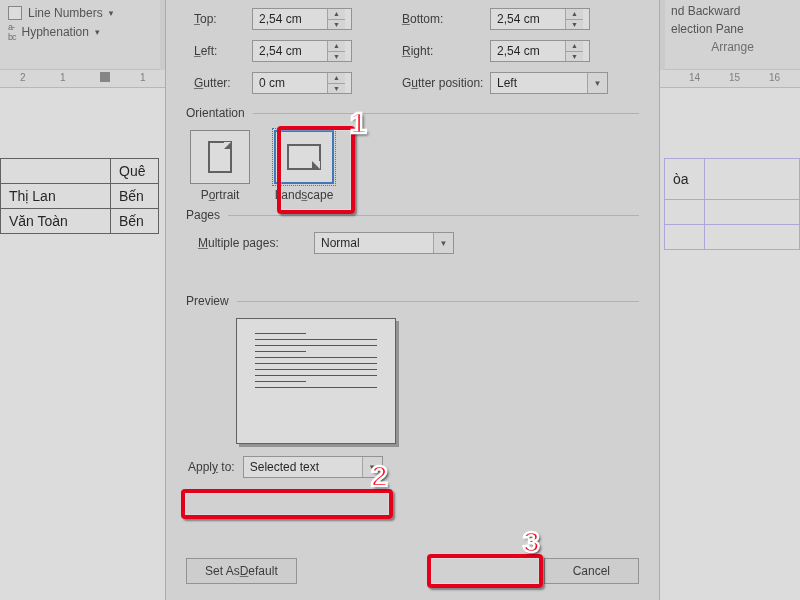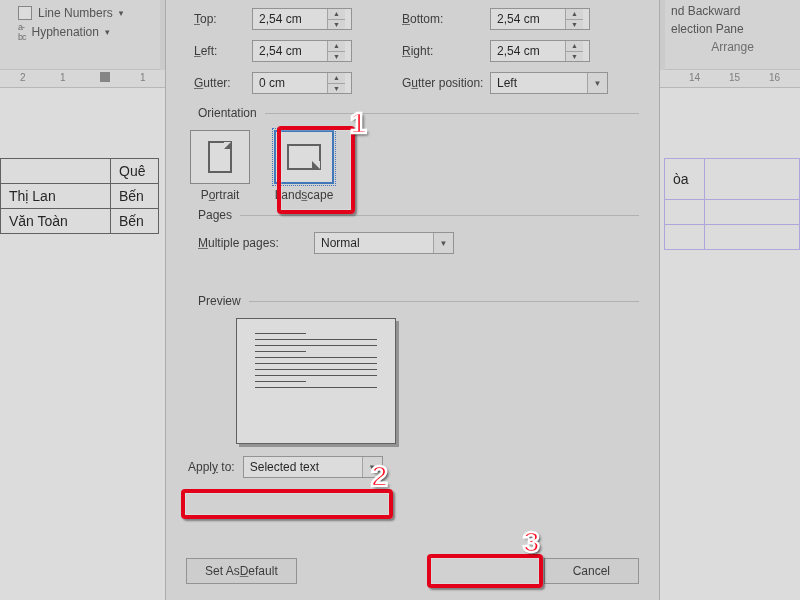--- a/index.html
+++ b/index.html
@@ -12,21 +12,21 @@
     overflow: hidden;
     position: relative;
   }
   
   .bg-ribbon-left {
     position: absolute;
     left: 0; top: 0;
     width: 160px; height: 70px;
     background: #f3f3f3;
     border-bottom: 1px solid #d8d8d8;
-    padding: 4px 18px;
+    padding: 4px 8px;
     font-size: 12px;
     color: #444;
   }
   .bg-ribbon-left .item { display:flex; align-items:center; gap:6px; margin-top:2px;}
   .chk { width:14px; height:14px; border:1px solid #888; background:#fff; display:inline-block;}
   .bc-icon { font-size:9px; letter-spacing:-1px; color:#666;}
   .bg-ribbon-right {
     position:absolute;
     right:0; top:0;
     width:135px; height:70px;
@@ -140,21 +140,21 @@
     border:1px solid #9a9a9a;
   }
   .dropdown .val { flex:1; padding:3px 6px; font-size:12px;}
   .dropdown .arrow {
     width:20px; display:flex; align-items:center; justify-content:center;
     font-size:8px; color:#444; background:#f4f4f4; border-left:1px solid #b0b0b0;
   }
   .section-hdr {
     display:flex; align-items:center; gap:8px;
     color:#222; font-size:12px;
-    margin:6px 0 10px 12px;
+    margin:6px 0 10px 0;
   }
   .section-hdr .line { flex:1; height:1px; background:#c4c4c4;}
   .orient-group { display:flex; gap:24px; margin-left:4px; margin-bottom:6px;}
   .orient-item { text-align:center; font-size:12px; color:#222;}
   .orient-box {
     width:60px; height:54px; border:1px solid #888;
     display:flex; align-items:center; justify-content:center;
     background:#fdfdfd; margin-bottom:4px;
     position:relative;
   }

